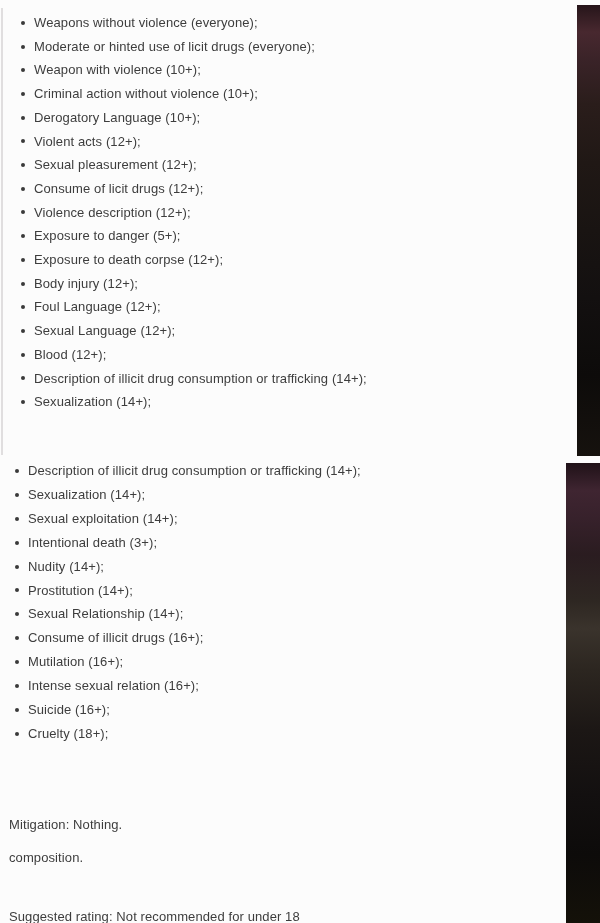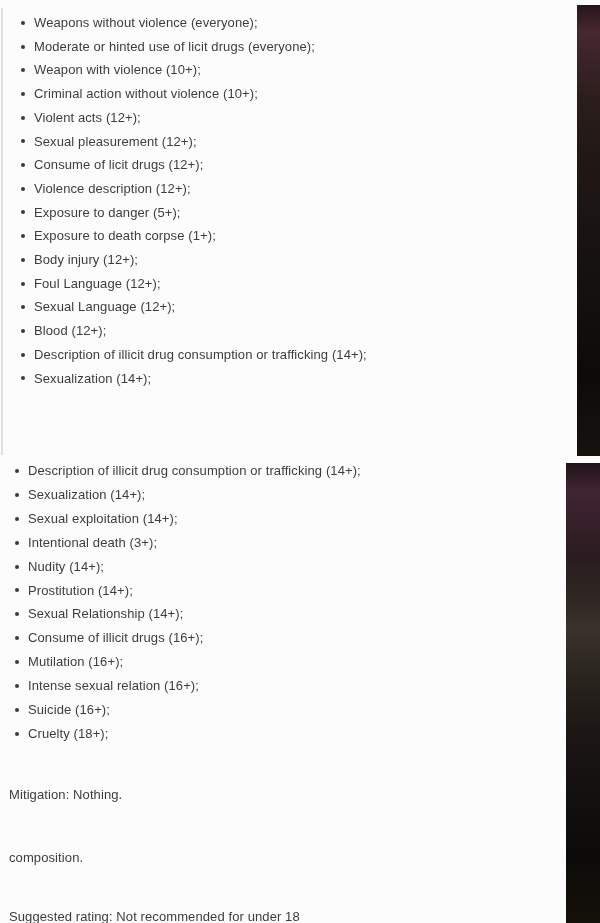--- a/index.html
+++ b/index.html
@@ -43,21 +43,21 @@
   
   .para {
     position: absolute;
     left: 9px;
     margin: 0;
     font-size: 13px;
     letter-spacing: 0.1px;
     line-height: 24.5px;
     white-space: nowrap;
   }
-  .para-mitigation { top: 783px; text-align: right; }
+  .para-mitigation { top: 813px; text-align: right; }
   .para-aggravating { top: 821px; }
   .para-suggested { top: 905px; }
   
   .strip { position: absolute; }
   .strip-top {
     left: 577px; top: 5px;
     width: 23px; height: 451px;
     background: linear-gradient(180deg,
       #26151a 0%, #48282f 6%, #3a2328 12%, #2a1d1b 22%,
       #201815 35%, #191412 50%, #131010 65%, #0d0b0a 82%, #16120e 100%);
@@ -91,41 +91,45 @@
         <li class="item">
         <span class="bullet"></span>
         <span class="txt">Weapon with violence (10+);</span>
       </li>
         <li class="item">
         <span class="bullet"></span>
         <span class="txt">Criminal action without violence (10+);</span>
       </li>
         <li class="item">
         <span class="bullet"></span>
+        <span class="txt">Derogatory Language (10+);</span>
+      </li>
+        <li class="item">
+        <span class="bullet"></span>
         <span class="txt">Violent acts (12+);</span>
       </li>
         <li class="item">
         <span class="bullet"></span>
         <span class="txt">Sexual pleasurement (12+);</span>
       </li>
         <li class="item">
         <span class="bullet"></span>
         <span class="txt">Consume of licit drugs (12+);</span>
       </li>
         <li class="item">
         <span class="bullet"></span>
         <span class="txt">Violence description (12+);</span>
       </li>
         <li class="item">
         <span class="bullet"></span>
         <span class="txt">Exposure to danger (5+);</span>
       </li>
         <li class="item">
         <span class="bullet"></span>
-        <span class="txt">Exposure to death corpse (1+);</span>
+        <span class="txt">Exposure to death corpse (12+);</span>
       </li>
         <li class="item">
         <span class="bullet"></span>
         <span class="txt">Body injury (12+);</span>
       </li>
         <li class="item">
         <span class="bullet"></span>
         <span class="txt">Foul Language (12+);</span>
       </li>
         <li class="item">

